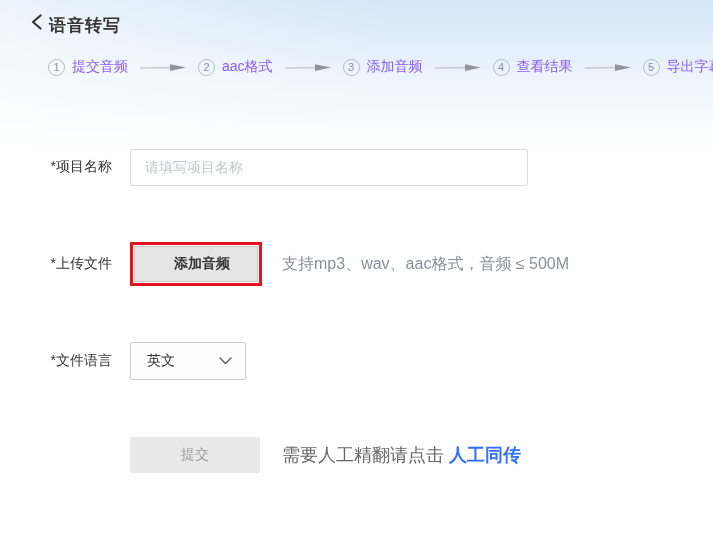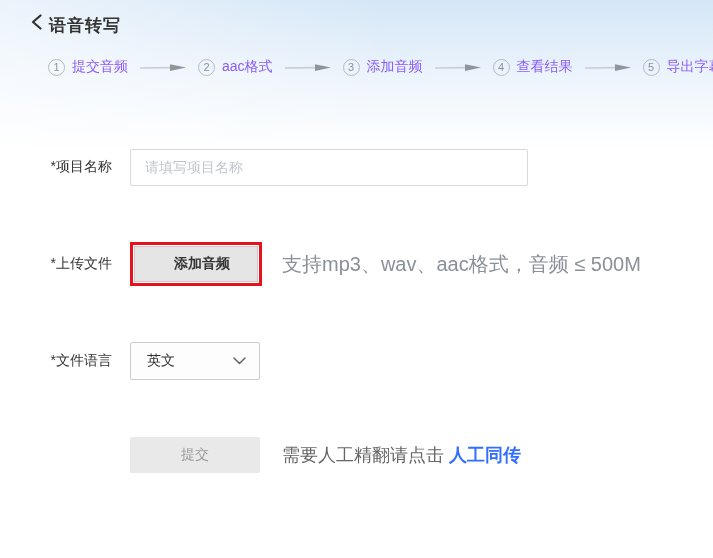--- a/index.html
+++ b/index.html
@@ -49,24 +49,24 @@
   }
   .text-input::placeholder { color:#c2c6cc; }
 
   .red-annotation { border:3px solid #e8121d; padding:1px; display:inline-block; }
   .add-audio-btn {
     width:124px; height:36px; background:#e5e5e5; border:1px solid #c9c9c9;
     font-size:14px; font-weight:600; color:#333; cursor:pointer;
     font-family:"Liberation Sans","DejaVu Sans",sans-serif;
     padding-left:12px;
   }
-  .upload-hint { margin-left:20px; font-size:20px; color:#8a9099; }
+  .upload-hint { margin-left:20px; font-size:16px; color:#8a9099; }
 
   .select-box {
-    width:130px; height:38px; border:1px solid #cccccc; border-radius:2px;
+    width:116px; height:38px; border:1px solid #cccccc; border-radius:2px;
     background:#fdfdfd; display:flex; align-items:center; justify-content:space-between;
     padding:0 13px 0 16px; cursor:pointer;gap:12px;
   }
   .select-value { font-size:14px; color:#333; font-weight:500; }
   .type-example { margin-left:16px; font-size:14px; color:#999; cursor:pointer; }
 
   .submit-btn {
     width:130px; height:36px; background:#e9e9e9; border:none; border-radius:2px;
     font-size:14px; color:#9a9a9a; cursor:pointer;
     font-family:"Liberation Sans","DejaVu Sans",sans-serif;

